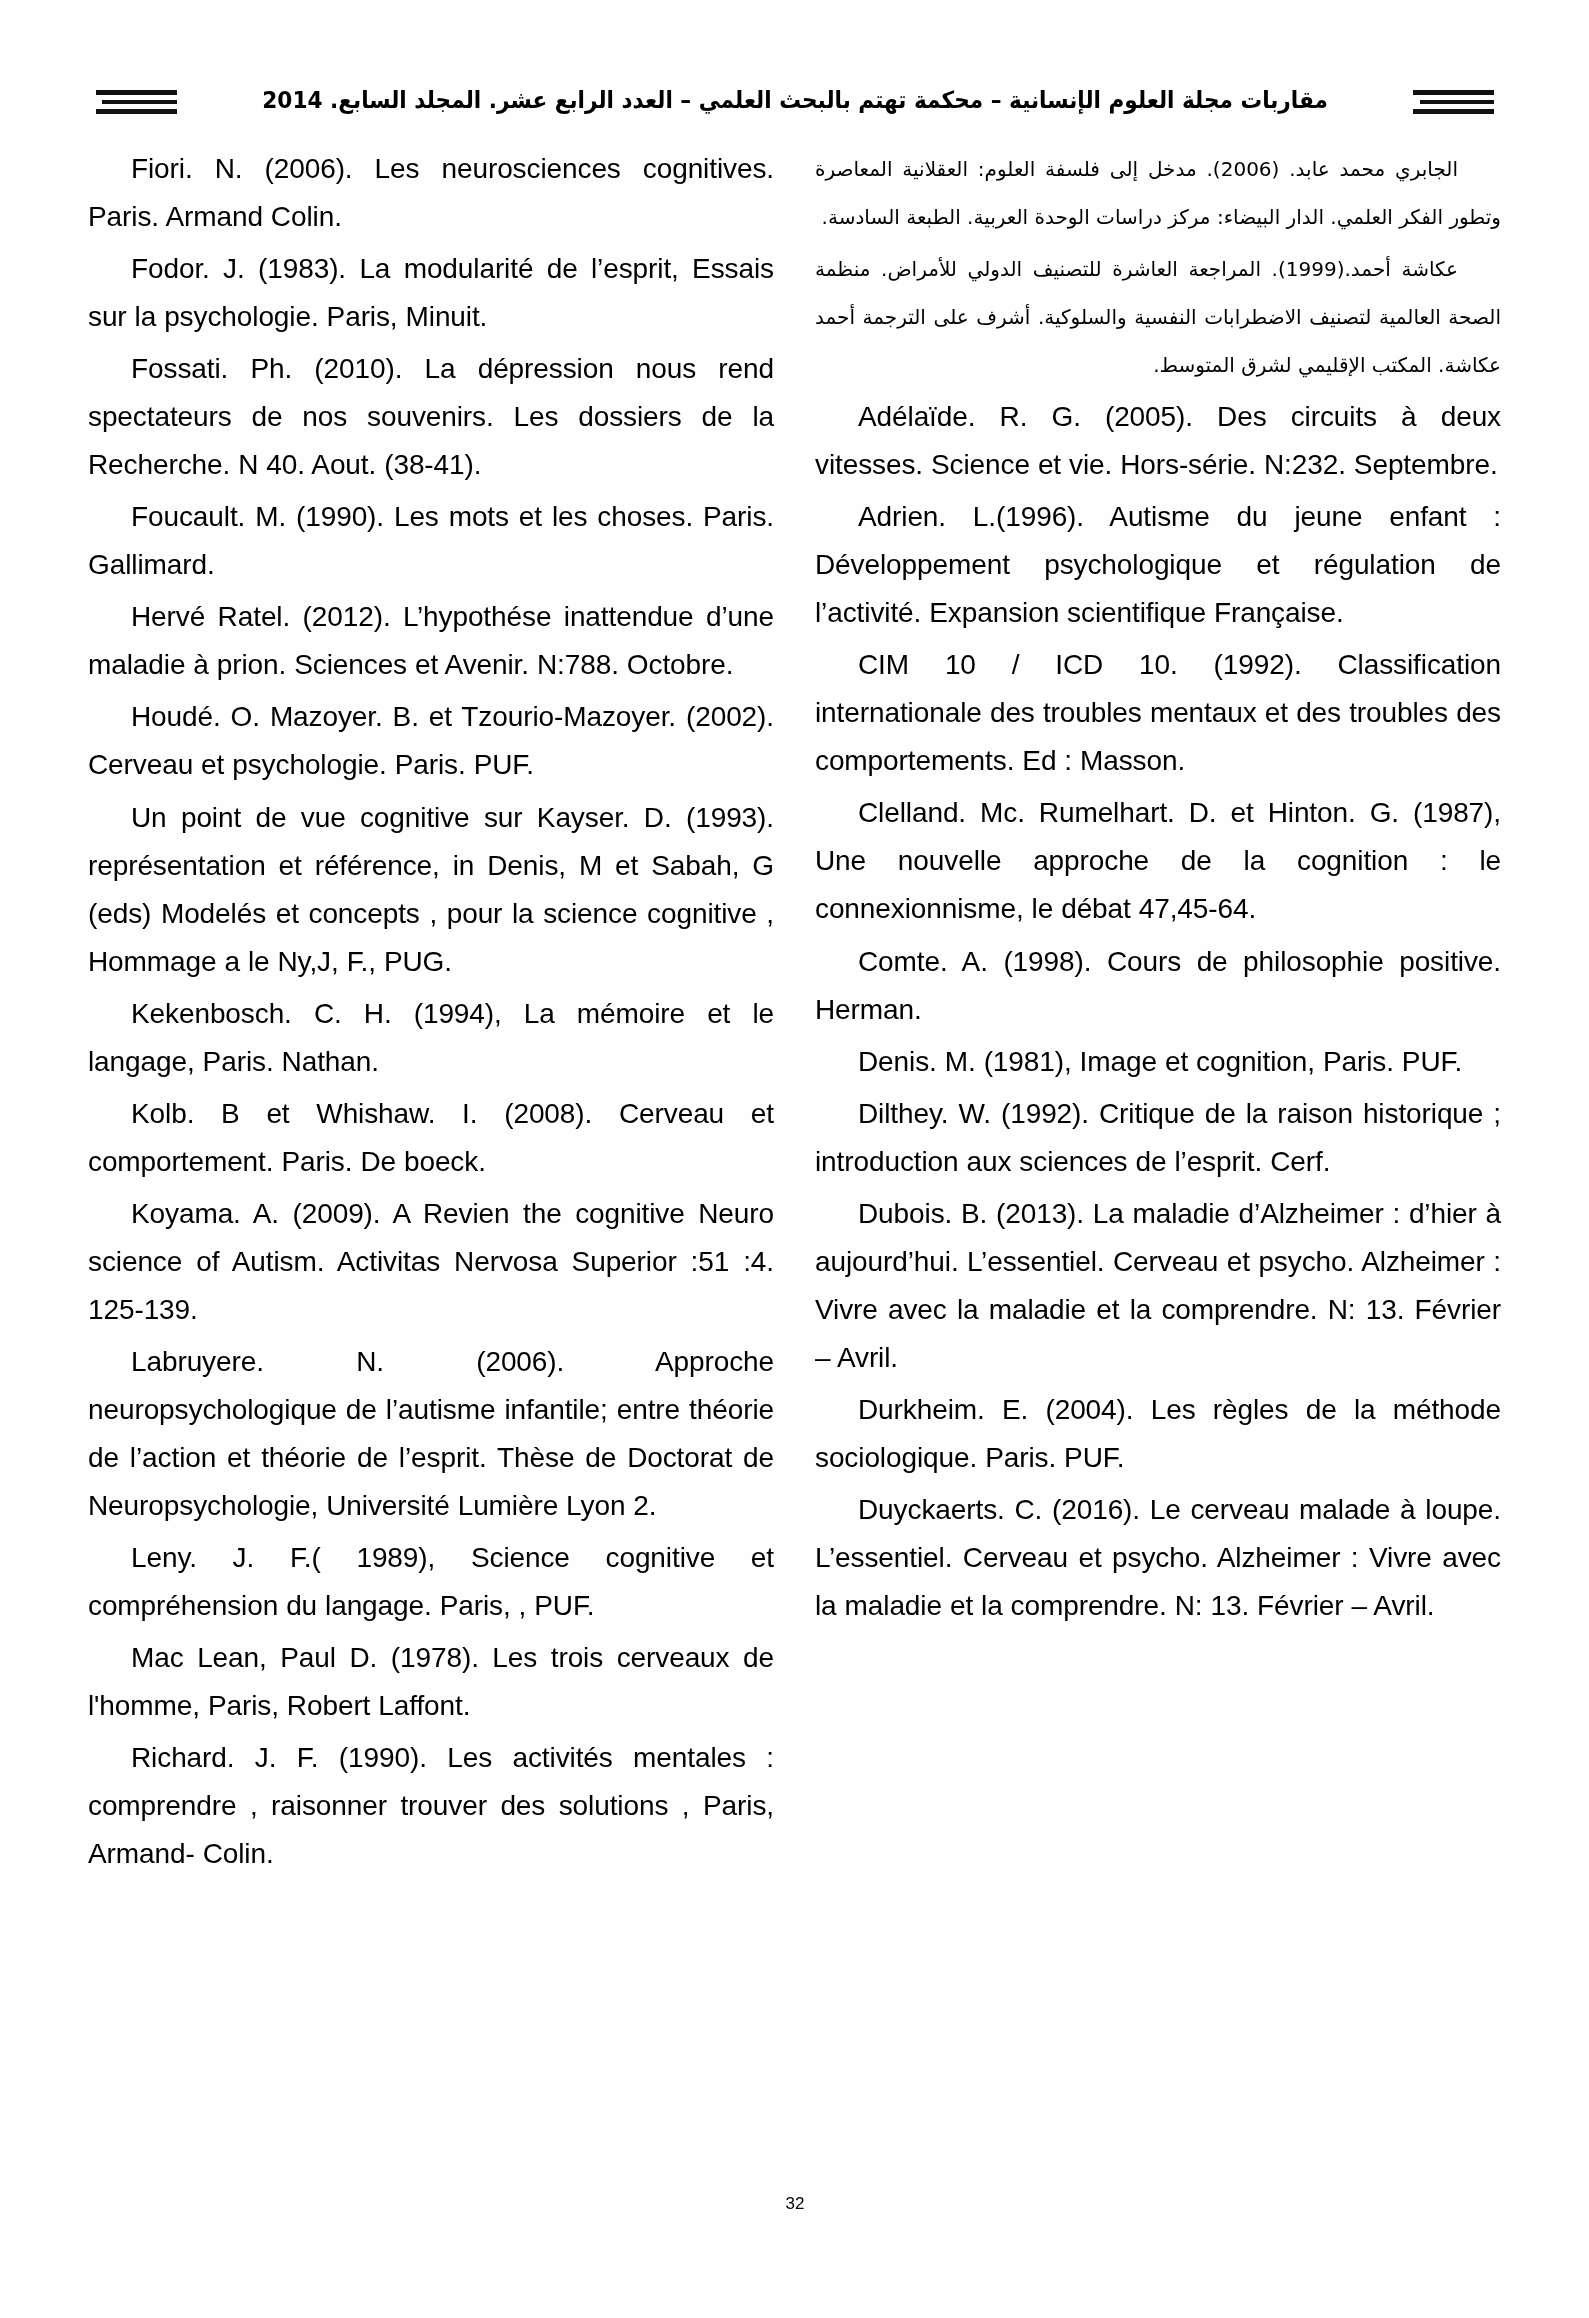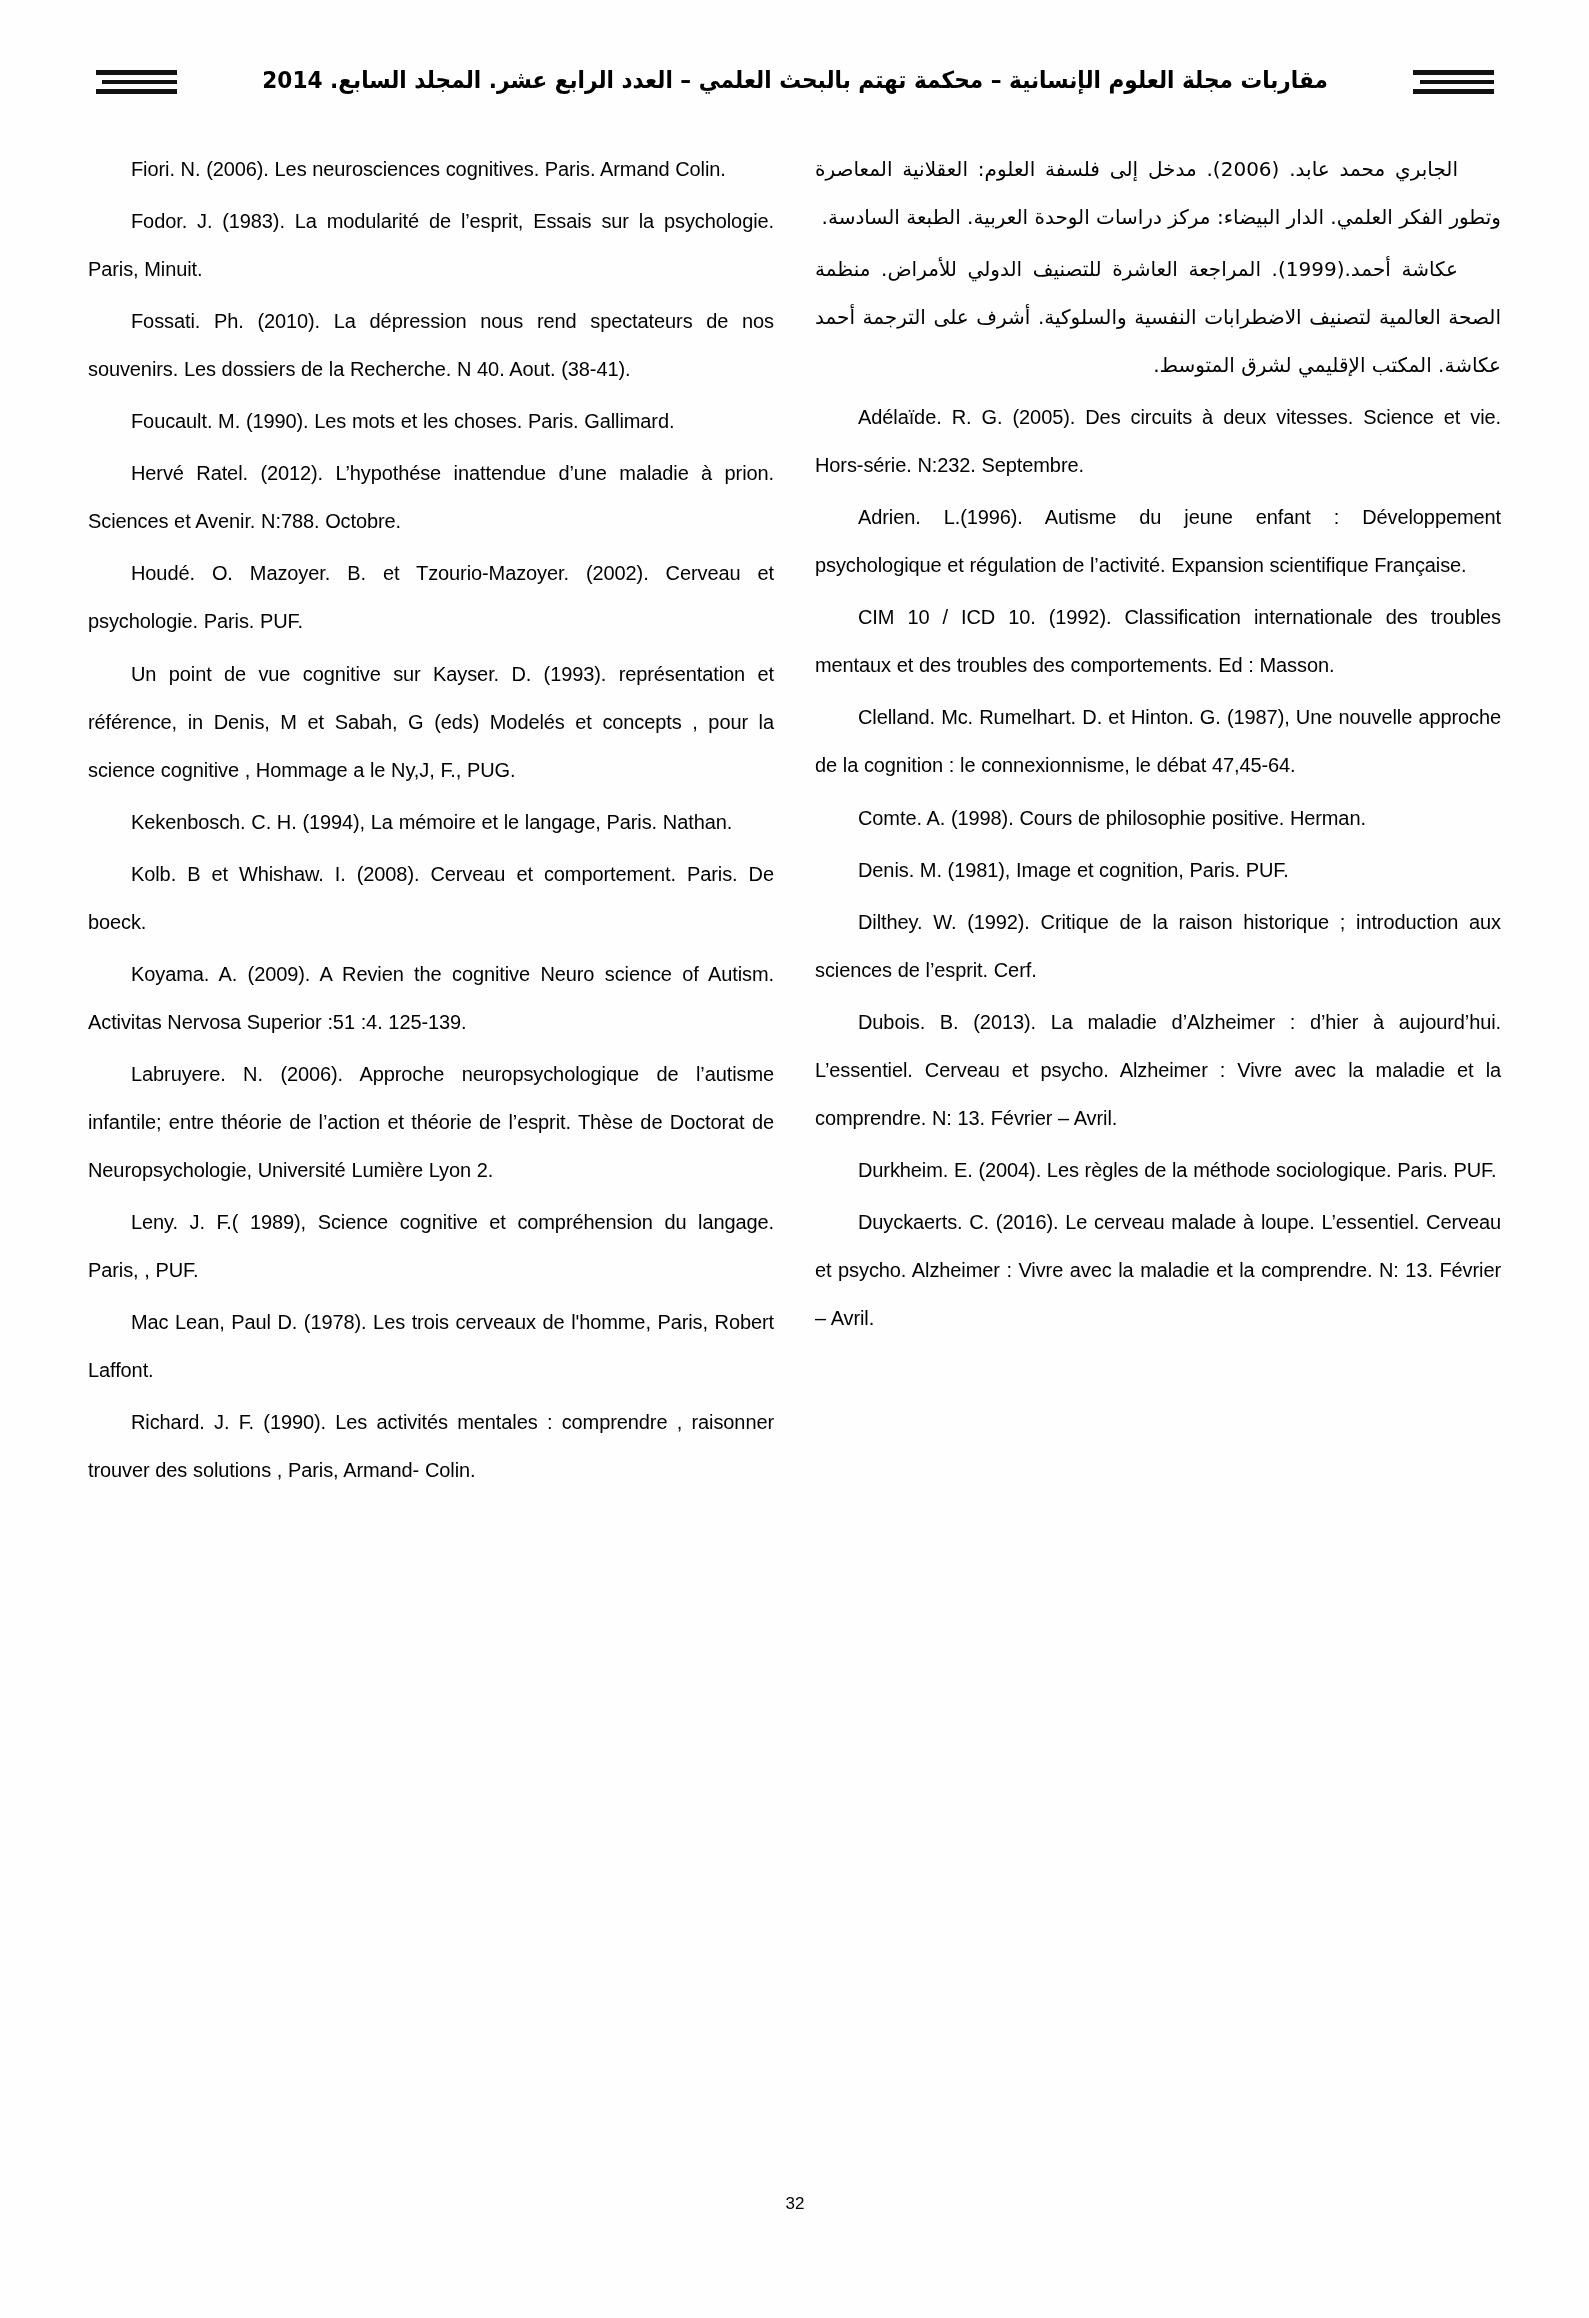--- a/index.html
+++ b/index.html
@@ -25,21 +25,21 @@
   }
 
   
   .running-head {
     position: absolute;
     top: 66px;
     left: 69px;
     right: 69px;
     height: 48px;
     display: flex;
-    align-items: flex-start;
+    align-items: flex-end;
     justify-content: center;
     direction: rtl;
     gap: 39px;
   }
   .rule-stack {
     display: inline-flex;
     flex-direction: column;
     gap: 4.8px;
     width: 81px;
     flex: 0 0 auto;
@@ -74,21 +74,21 @@
     flex-direction: row-reverse;
     gap: 41px;
   }
   .col {
     width: 686px;
     flex: 0 0 686px;
   }
 
   p.ref {
     margin: 0 0 4.1px 0;
-    font-size: 20px;
+    font-size: 28px;
     line-height: 48px;
     text-align: justify;
     text-justify: inter-word;
     text-indent: 43px;
     font-family: "Liberation Sans", sans-serif;
     font-weight: 400;
     letter-spacing: -0.1px;
     word-spacing: 0.3px;
     -webkit-font-smoothing: none;
   }

